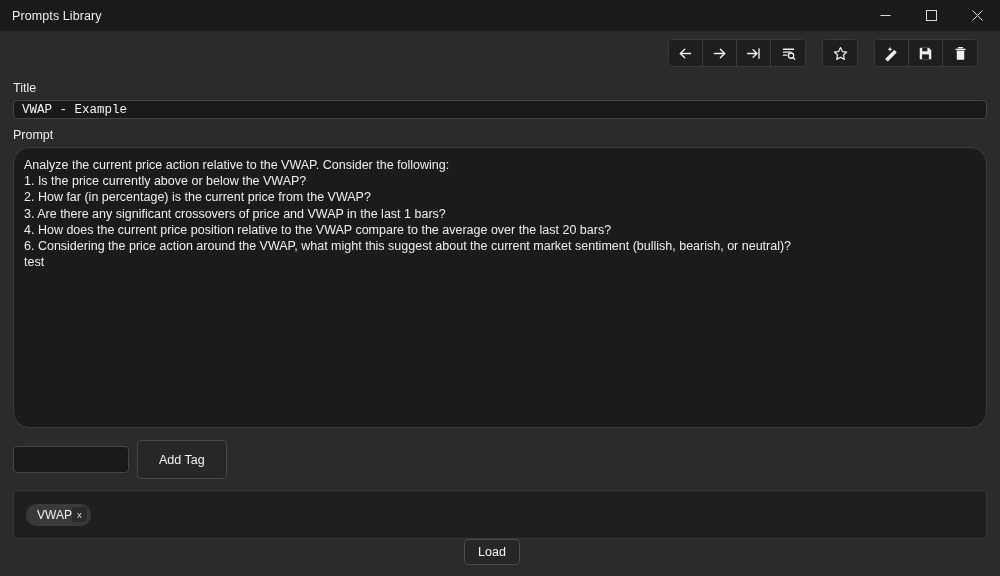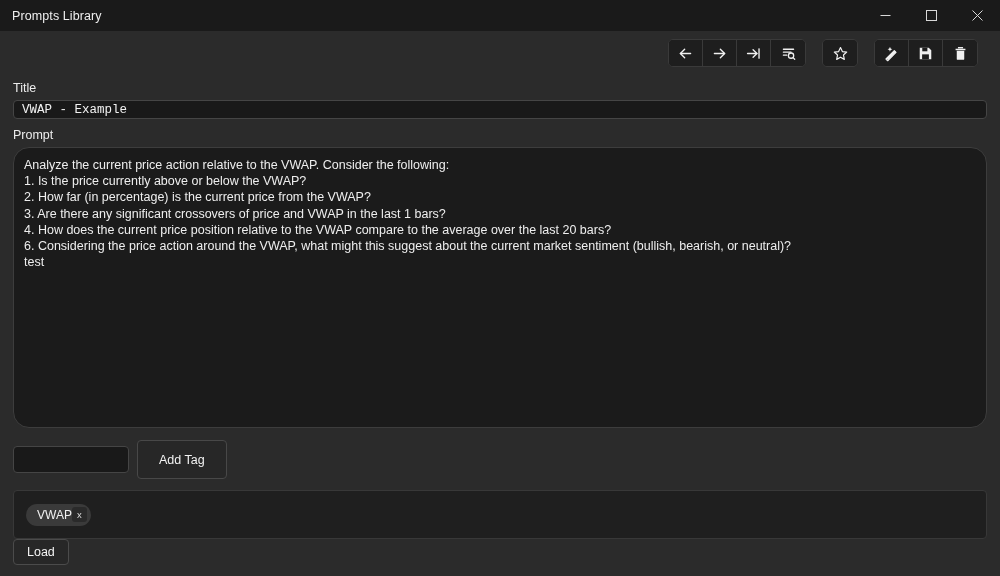--- a/index.html
+++ b/index.html
@@ -161,21 +161,21 @@
     background: #2a2a2a;
     border-radius: 3px;
     display: flex; align-items: center; justify-content: center;
     font-size: 9.5px;
     color: #dcdcdc;
     cursor: pointer;
   }
 
   .footer {
     flex: 1;
-    display: flex; align-items: flex-end; justify-content: flex-start;
+    display: flex; align-items: flex-end; justify-content: center;
     padding-bottom: 11px;
     padding-right: 16px;
   }
   .load-btn {
     background: #272727;
     border: 1px solid #4b4b4b;
     border-radius: 4px;
     color: #f4f4f4;
     font-size: 12.5px;
     font-family: "Liberation Sans", sans-serif;

